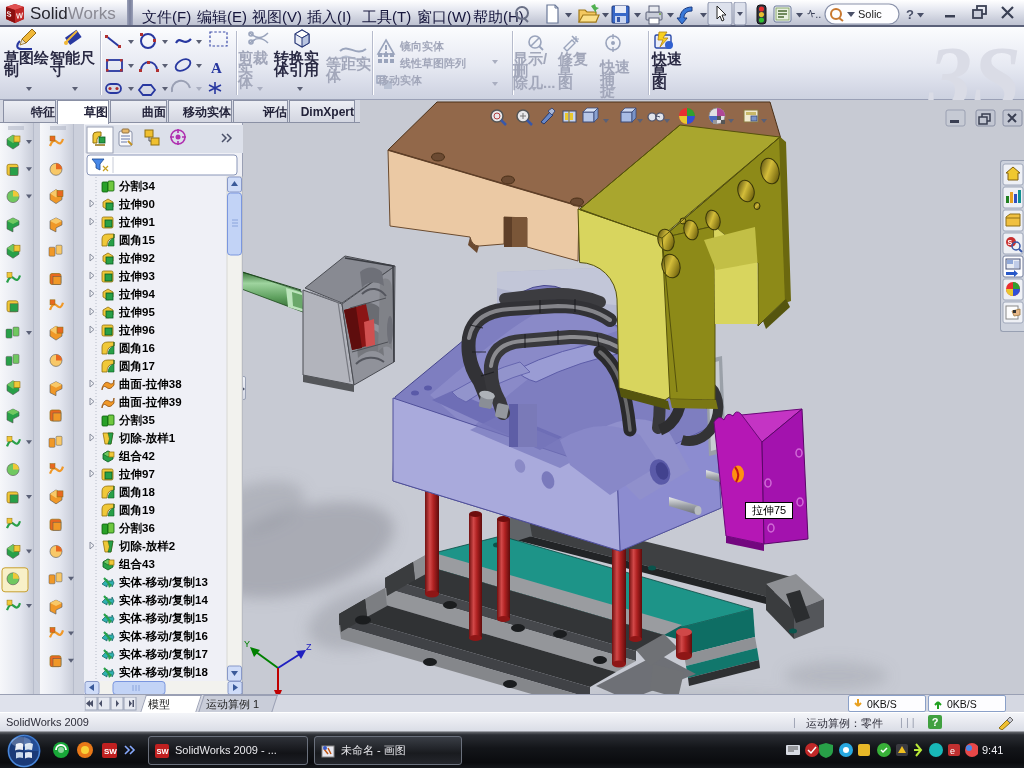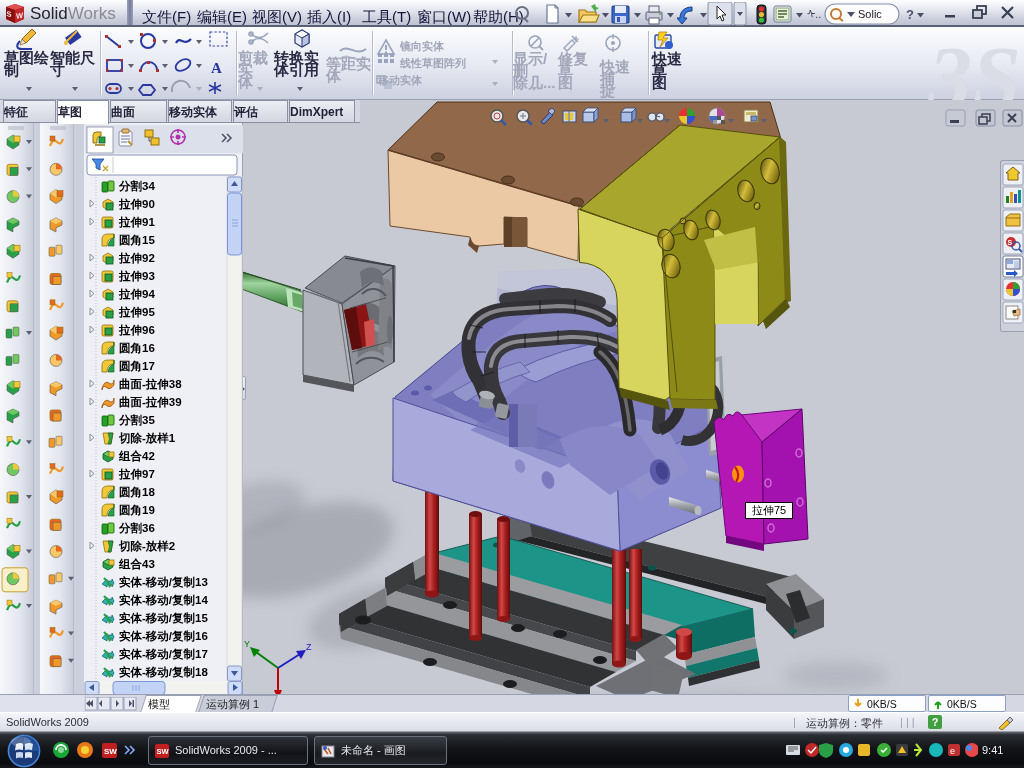--- a/index.html
+++ b/index.html
@@ -13,21 +13,21 @@
 
 #tb2{left:0;top:27px;width:1024px;height:73px;background:linear-gradient(#fbfcfe,#e6e9f2 55%,#d2d6e4 90%,#cdd2e0);border-bottom:1px solid #9aa0b6}
 .vsep{position:absolute;width:1px;background:#b6bbcc;box-shadow:1px 0 0 #fff}
 .bt{position:absolute;font-size:15px;line-height:12px;text-align:left;color:#2a2a44;white-space:pre-line;font-weight:bold}
 .bt.dis{color:#a2a7ba}
 .drop{position:absolute;width:0;height:0;border-left:3px solid transparent;border-right:3px solid transparent;border-top:4px solid #5a5f74}
 .drop.dis{border-top-color:#a9aec0}
 .hsmall{position:absolute;font-size:11px;line-height:12px;color:#a2a7ba;font-weight:bold}
 
 #tabrow{left:0;top:100px;width:360px;height:23px;background:#d5d8e2}
-.tab{position:absolute;top:0;height:23px;border:1px solid #8a90a4;border-bottom:none;background:linear-gradient(#eceef4,#d2d5e0);font-size:12px;font-weight:bold;color:#23233a;text-align:left;line-height:22px}
+.tab{position:absolute;top:0;height:23px;border:1px solid #8a90a4;border-bottom:none;background:linear-gradient(#eceef4,#d2d5e0);font-size:12px;font-weight:bold;color:#23233a;text-align:right;line-height:22px}
 .tab.act{background:#fff;height:24px;z-index:3}
 
 #lbar1{left:0;top:123px;width:34px;height:589px;background:linear-gradient(90deg,#f6f7fa,#e3e6ef 60%,#c9cdd9);border-right:1px solid #b7bccb}
 #lbar2{left:40px;top:123px;width:34px;height:589px;background:linear-gradient(90deg,#f6f7fa,#e3e6ef 60%,#c9cdd9);border-right:1px solid #b7bccb}
 #lgap{left:34px;top:123px;width:6px;height:589px;background:#ccd0dc}
 #lgap2{left:74px;top:123px;width:10px;height:589px;background:#ccd0dc}
 
 #tree{left:84px;top:123px;width:159px;height:571px;background:#eff0f6;border-right:1px solid #9aa0b4}
 
 #mtabs{left:0px;top:694px;width:1024px;height:18px;background:#d5d8e2;border-top:1px solid #9aa0b4}
@@ -1160,21 +1160,21 @@
       <text x="52" y="13" font-size="8" fill="#fff" font-weight="bold">SW</text>
     <path d="M73,5 l4,4 -4,4 M78,5 l4,4 -4,4" stroke="#88aaff" stroke-width="1.6" fill="none"></path>
   </svg>
   <div class="tbtn" style="left:148px;width:160px;background:linear-gradient(#2e3138,#121317 60%,#1c1e24)">
     <svg class="abs" style="left:5px;top:6px" width="16" height="16" viewBox="0 0 16 16">
         <rect x="1" y="1" width="14" height="14" rx="2" fill="#c02020"></rect>
         <text x="2.5" y="11" font-size="7.5" fill="#fff" font-weight="bold">SW</text>
       </svg>
     <span style="margin-left:26px">SolidWorks 2009 - ...</span>
   </div>
-  <div class="tbtn" style="left:314px;width:133px">
+  <div class="tbtn" style="left:314px;width:148px">
     <svg class="abs" style="left:5px;top:6px" width="16" height="16" viewBox="0 0 16 16">
         <rect x="2" y="3" width="12" height="11" fill="#e8e8f0" stroke="#888"></rect>
         <path d="M4,6 l4,5 M8,5 l3,6" stroke="#c05818" stroke-width="1.5"></path>
         <circle cx="5" cy="5" r="2" fill="#3858c8"></circle>
       </svg>
     <span style="margin-left:26px">未命名 - 画图</span>
   </div>
   <svg class="abs" style="left:786px;top:10px" width="192" height="18" viewBox="0 0 192 18">
     <rect x="0" y="3" width="14" height="10" rx="1" fill="#d8dce4"></rect>
       <path d="M2,5 l10,0 M2,7 l10,0 M2,9 l6,0" stroke="#555" stroke-width="1"></path>

